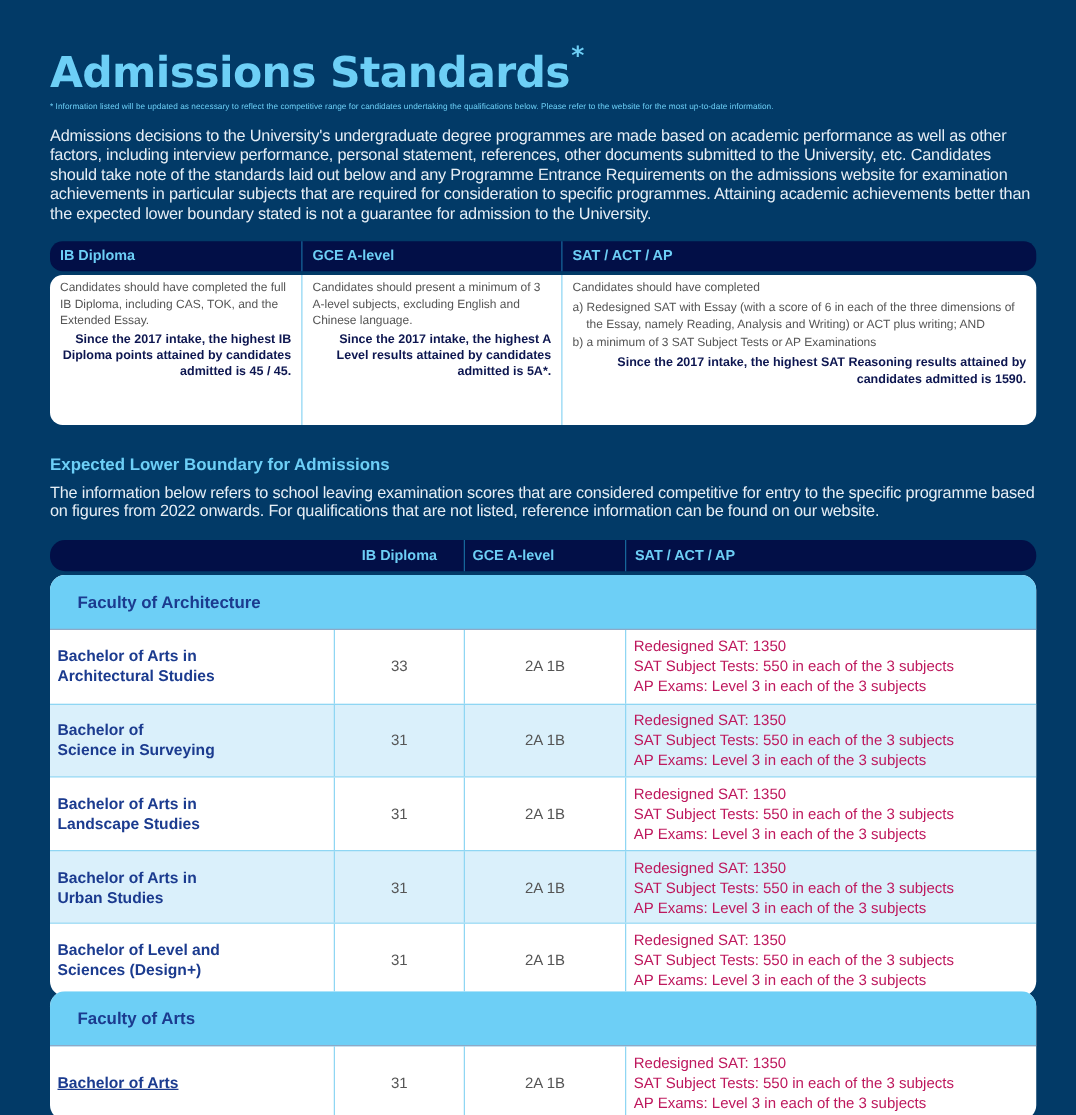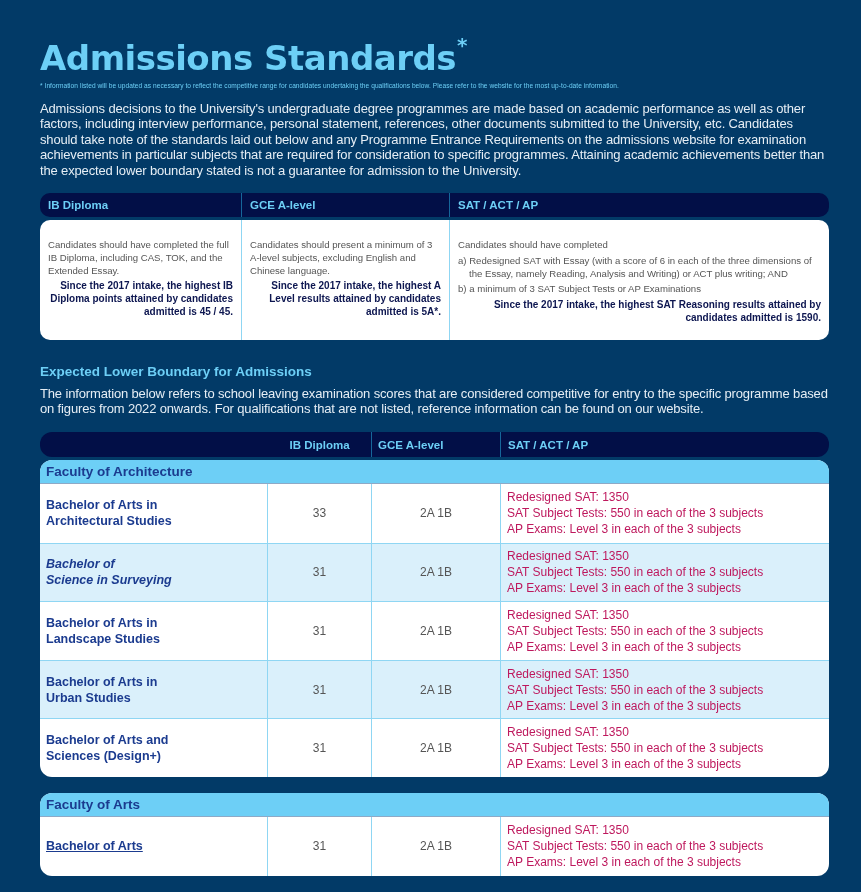--- a/index.html
+++ b/index.html
@@ -37,21 +37,21 @@
   }
   .std-head div { display: flex; align-items: center; padding-left: 8px; height: 100%; }
   .std-head .c1 { width: 202px; border-right: 1.5px solid #16669a; }
   .std-head .c2 { width: 208px; border-right: 1.5px solid #16669a; }
   .std-head .c3 { flex: 1; }
   .std-body {
     position: absolute; left: 40px; top: 220px; width: 789px; height: 120px;
     background: #ffffff; border-radius: 10px;
     display: flex; color: #555; font-size: 9.6px; line-height: 12.8px;
   }
-  .std-body > div { padding: 19px 8px; }
+  .std-body > div { padding: 5px 8px; }
   .std-body .c1 { width: 202px; border-right: 1.5px solid #8fd6f3; }
   .std-body .c2 { width: 208px; border-right: 1.5px solid #8fd6f3; }
   .std-body .c3 { flex: 1; }
   .std-body .bold { color: #0d1650; font-weight: bold; font-size: 10px; margin-top: 3px; text-align: right; }
   .std-body p { margin: 0; }
   .std-body .item { padding-left: 11px; text-indent: -11px; margin-top: 3px; }
   
   .sec2-title {
     position: absolute; left: 40px; top: 364px;
     font-weight: bold; font-size: 13.5px; color: #6dcff6;
@@ -68,23 +68,23 @@
   .lb-head div { display: flex; align-items: center; height: 100%; }
   .lb-head .c0 { width: 228px; }
   .lb-head .c1 { width: 104px; justify-content: center; border-right: 1.5px solid #16669a; }
   .lb-head .c2 { width: 129px; padding-left: 6px; border-right: 1.5px solid #16669a; }
   .lb-head .c3 { flex: 1; padding-left: 7px; }
   .faculty {
     position: absolute; left: 40px; width: 789px;
     background: #ffffff; border-radius: 12px; overflow: hidden;
   }
   .fac-title {
-    height: 24px; background: #6dcff6; color: #1b3b8f;
+    height: 44px; background: #6dcff6; color: #1b3b8f;
     font-weight: bold; font-size: 13.5px;
-    display: flex; align-items: center; padding-left: 6px;
+    display: flex; align-items: center; padding-left: 22px;
     border-bottom: 1.5px solid #8ea9c6;
   }
   .row { display: flex; height: 58.6px; border-top: 1.5px solid #8fd6f3; }
   .row.first { border-top: none; }
   .row.alt { background: #daf0fb; }
   .row > div { display: flex; align-items: center; height: 100%; }
   .row .c0 {
     width: 228px; padding-left: 6px; border-right: 1.5px solid #8fd6f3;
     font-weight: bold; font-size: 12.5px; line-height: 16px; color: #1b3b8f;
   }
@@ -139,21 +139,21 @@
 Architectural Studies</div>
         <div class="c1">33</div>
         <div class="c2">2A 1B</div>
         <div class="c3">
           <span>Redesigned SAT: 1350</span>
           <span>SAT Subject Tests: 550 in each of the 3 subjects</span>
           <span>AP Exams: Level 3 in each of the 3 subjects</span>
         </div>
       </div>
       <div class="row alt">
-        <div class="c0" style="white-space: pre-line; font-style: italic;">Bachelor of
+        <div class="c0" style="white-space: pre-line;">Bachelor of
 Science in Surveying</div>
         <div class="c1">31</div>
         <div class="c2">2A 1B</div>
         <div class="c3">
           <span>Redesigned SAT: 1350</span>
           <span>SAT Subject Tests: 550 in each of the 3 subjects</span>
           <span>AP Exams: Level 3 in each of the 3 subjects</span>
         </div>
       </div>
       <div class="row">
@@ -172,21 +172,21 @@
 Urban Studies</div>
         <div class="c1">31</div>
         <div class="c2">2A 1B</div>
         <div class="c3">
           <span>Redesigned SAT: 1350</span>
           <span>SAT Subject Tests: 550 in each of the 3 subjects</span>
           <span>AP Exams: Level 3 in each of the 3 subjects</span>
         </div>
       </div>
       <div class="row">
-        <div class="c0" style="white-space: pre-line;">Bachelor of Arts and
+        <div class="c0" style="white-space: pre-line;">Bachelor of Level and
 Sciences (Design+)</div>
         <div class="c1">31</div>
         <div class="c2">2A 1B</div>
         <div class="c3">
           <span>Redesigned SAT: 1350</span>
           <span>SAT Subject Tests: 550 in each of the 3 subjects</span>
           <span>AP Exams: Level 3 in each of the 3 subjects</span>
         </div>
       </div>
     </div>

